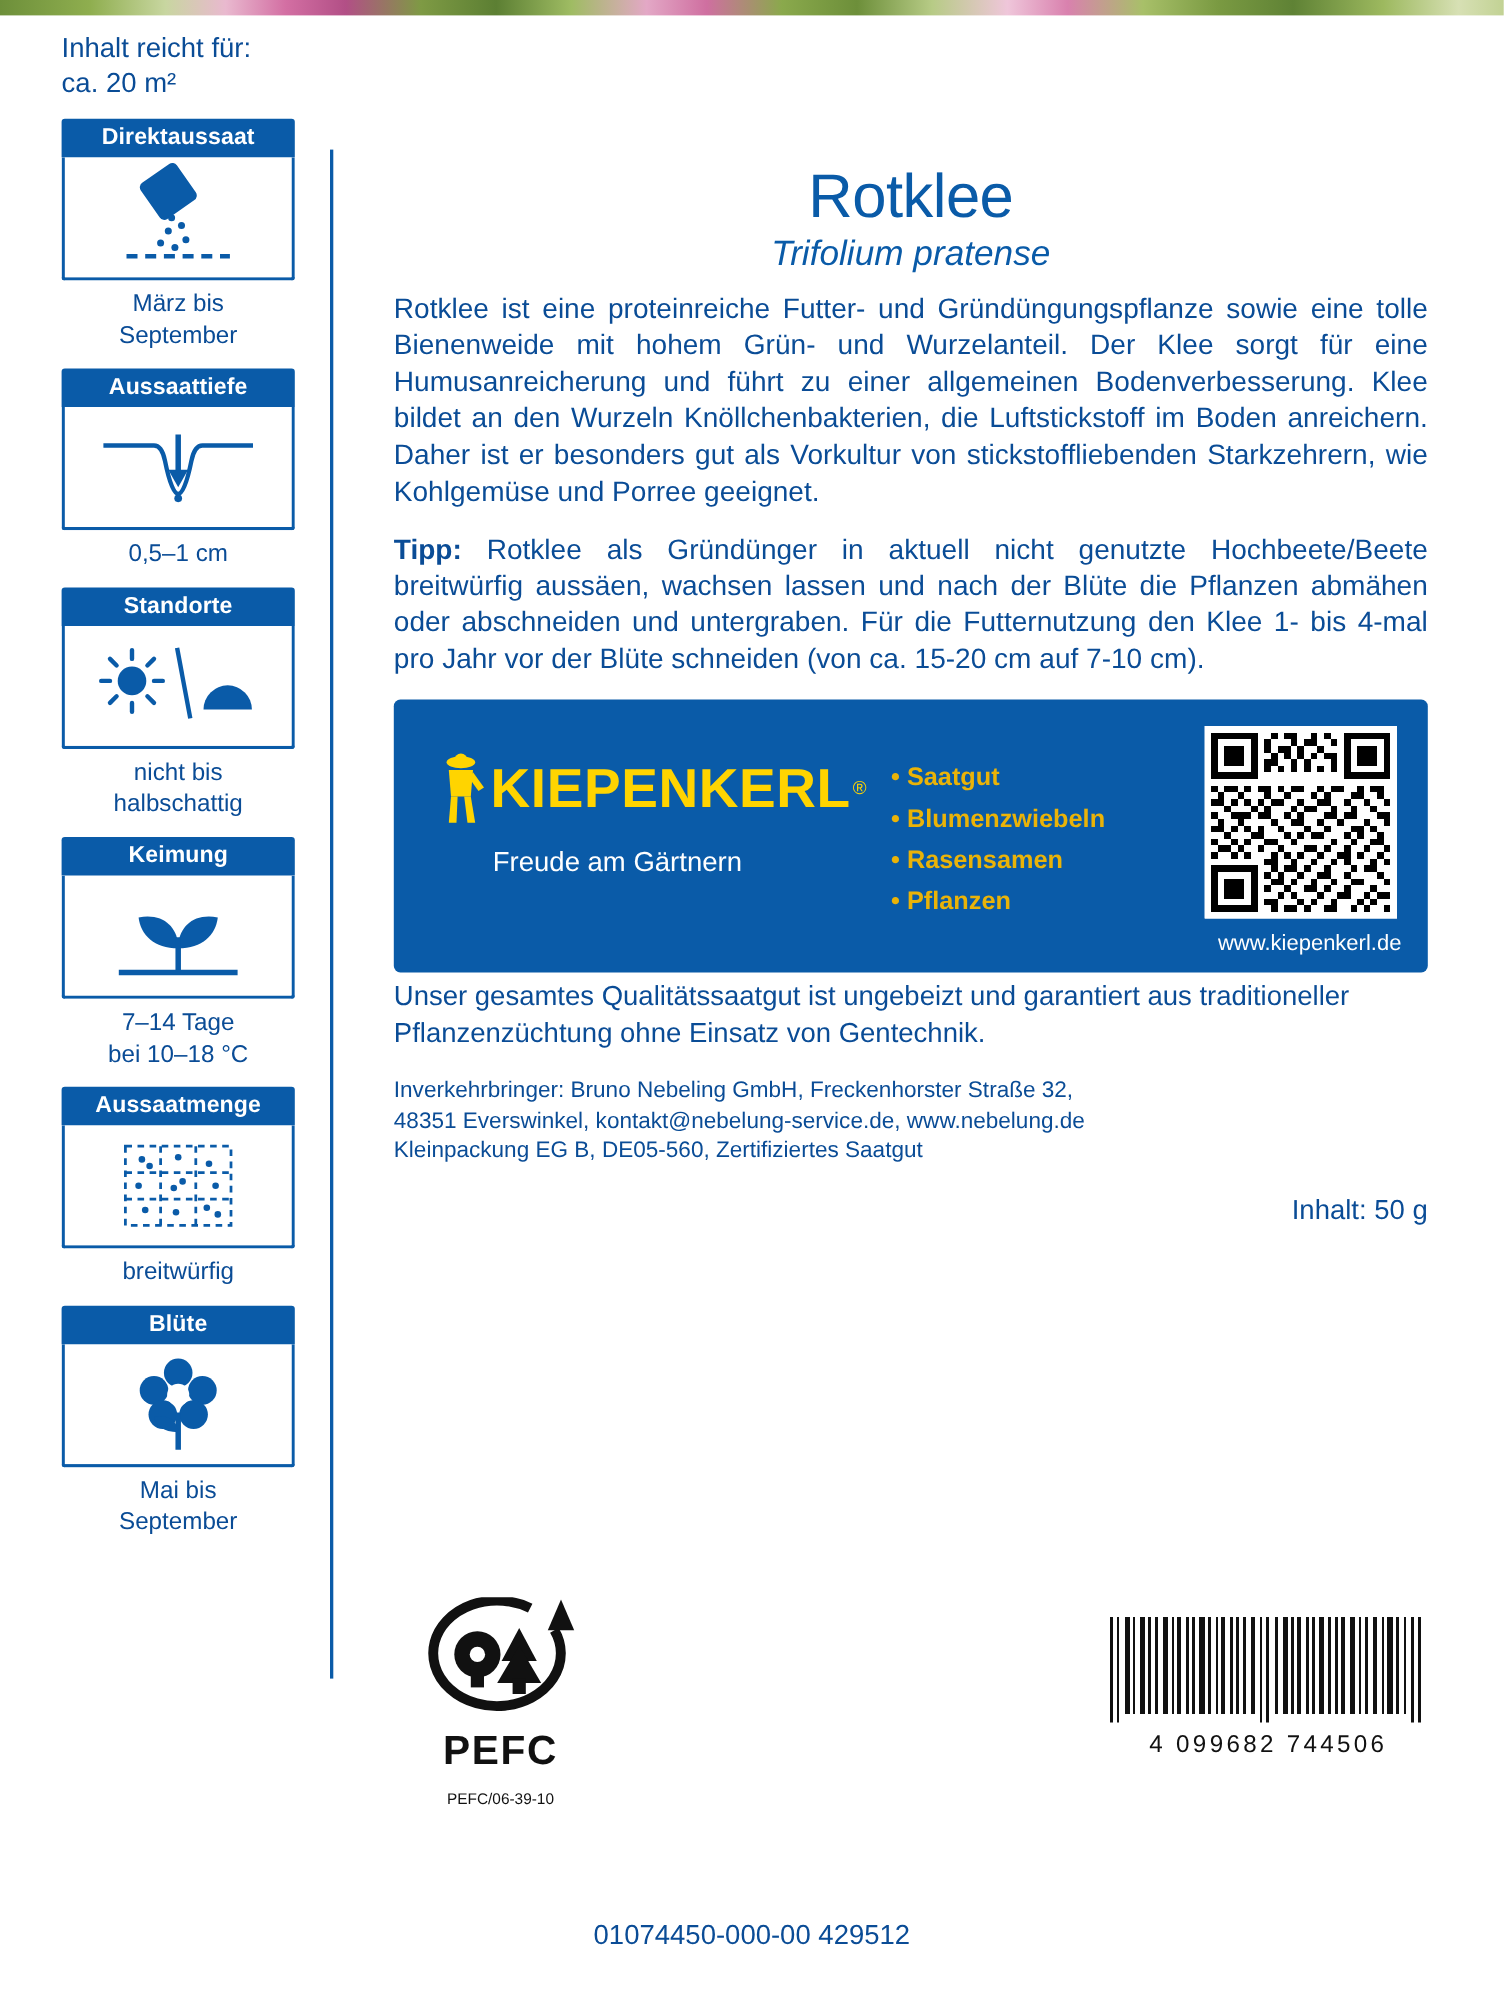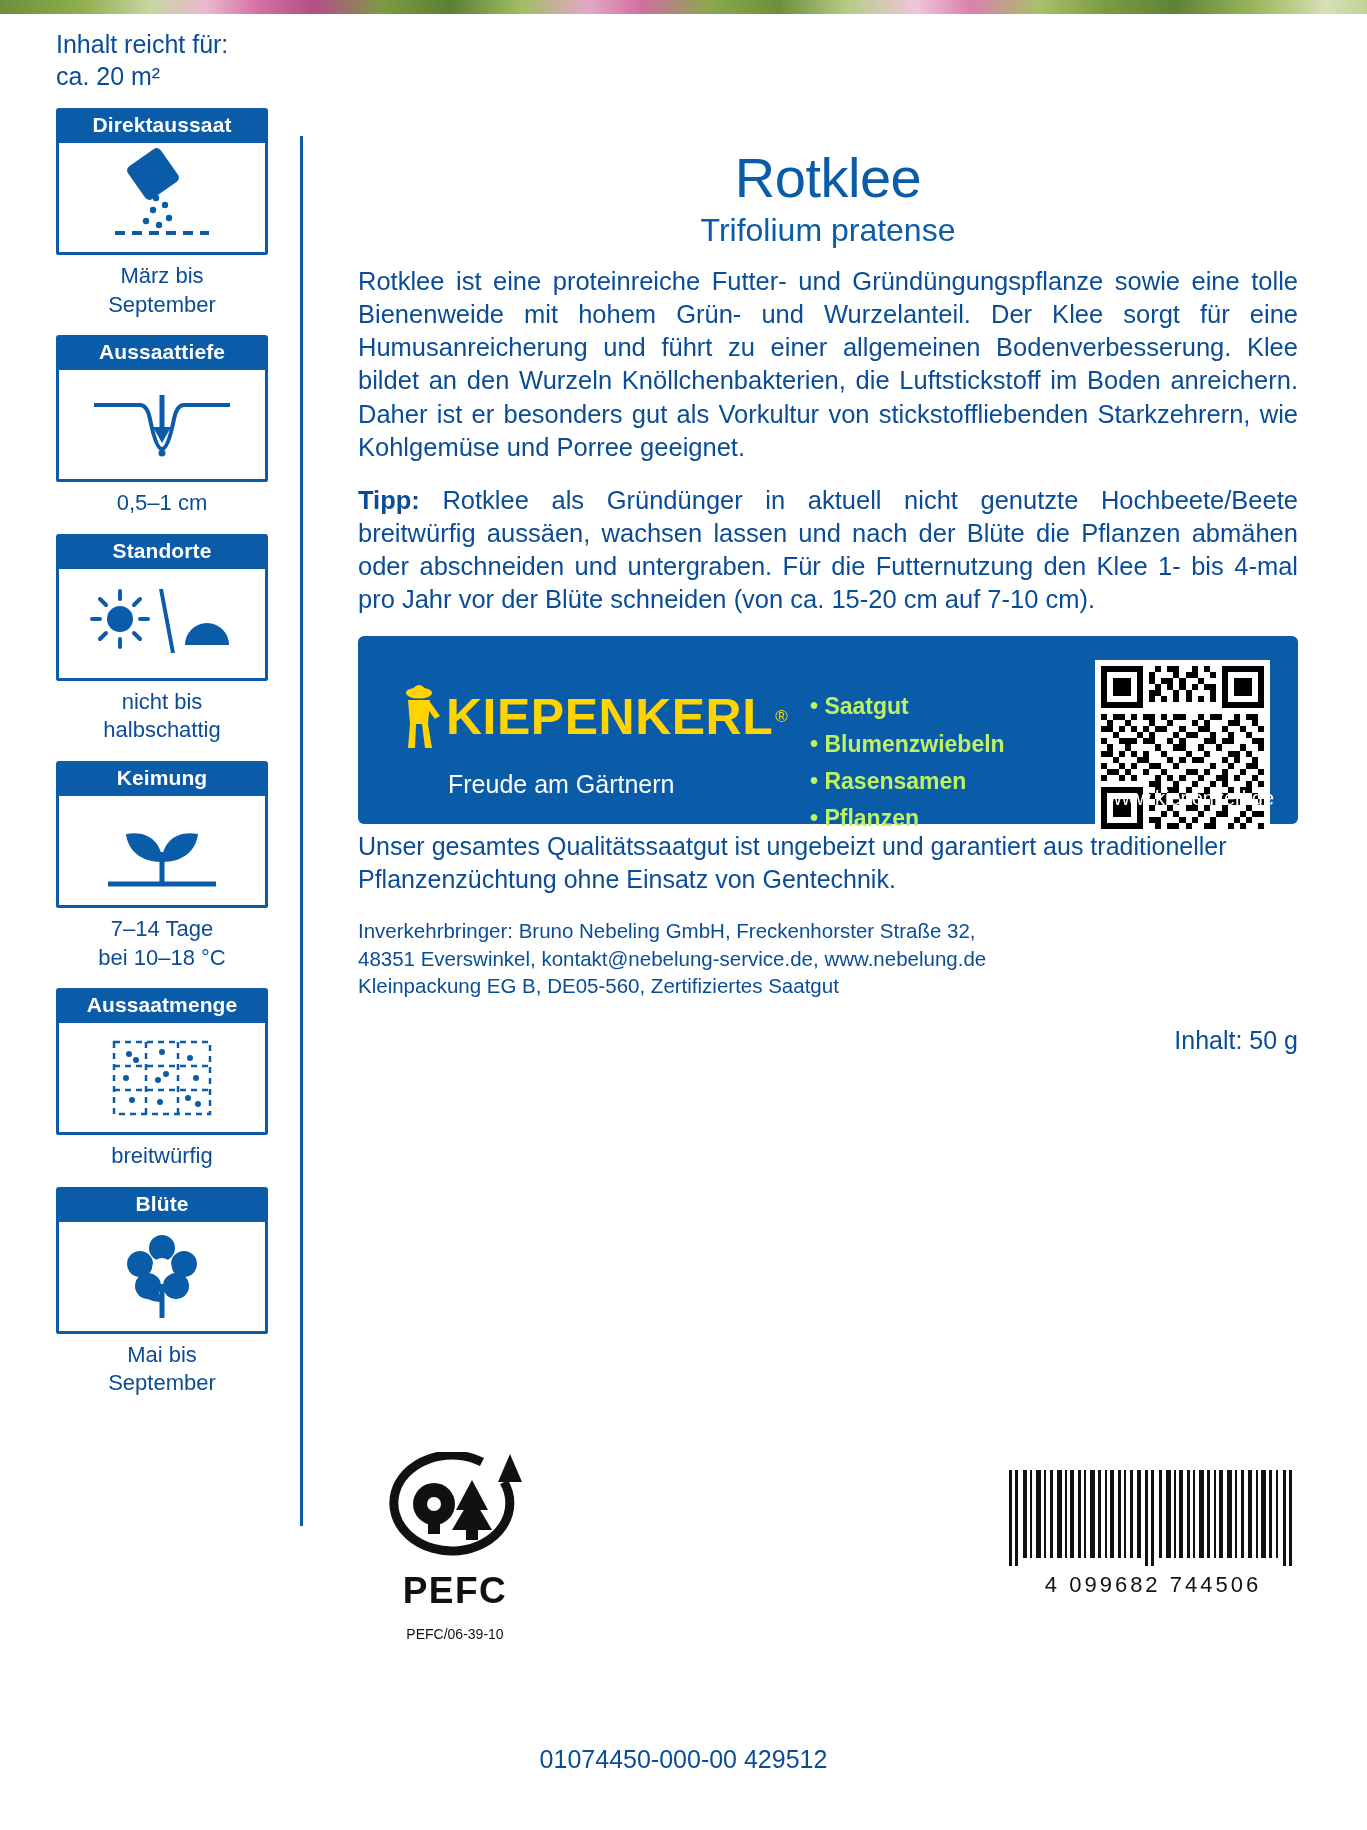--- a/index.html
+++ b/index.html
@@ -110,35 +110,36 @@
     text-align: center;
     color: #0a5ba8;
     margin-top: 20px;
   }
   .latin {
     font-size: 32px;
     text-align: center;
     color: #0a5ba8;
     margin-top: 6px;
     margin-bottom: 16px;
+    font-style: italic;
   }
   p.body {
     font-size: 25.5px;
     line-height: 1.30;
     color: #0a4c96;
     margin: 0 0 20px 0;
     text-align: justify;
   }
   p.body b { font-weight: bold; }
 
   
   .brand-panel {
     background: #0a5ba8;
     border-radius: 6px;
-    height: 188px;
+    height: 248px;
     position: relative;
     margin-top: 6px;
     margin-bottom: 2px;
   }
   .logo-area {
     position: absolute;
     left: 36px;
     top: 48px;
     width: 400px;
   }
@@ -162,21 +163,21 @@
   .logo-tag {
     color: #ffffff;
     font-size: 25px;
     margin-top: 20px;
     margin-left: 54px;
   }
   .bullets {
     position: absolute;
     left: 452px;
     top: 52px;
-    color: #bef264;
+    color: #eab308;
     font-size: 23px;
     font-weight: bold;
     line-height: 1.62;
   }
   .qr-wrap {
     position: absolute;
     right: 28px;
     top: 24px;
     width: 175px;
     height: 175px;

